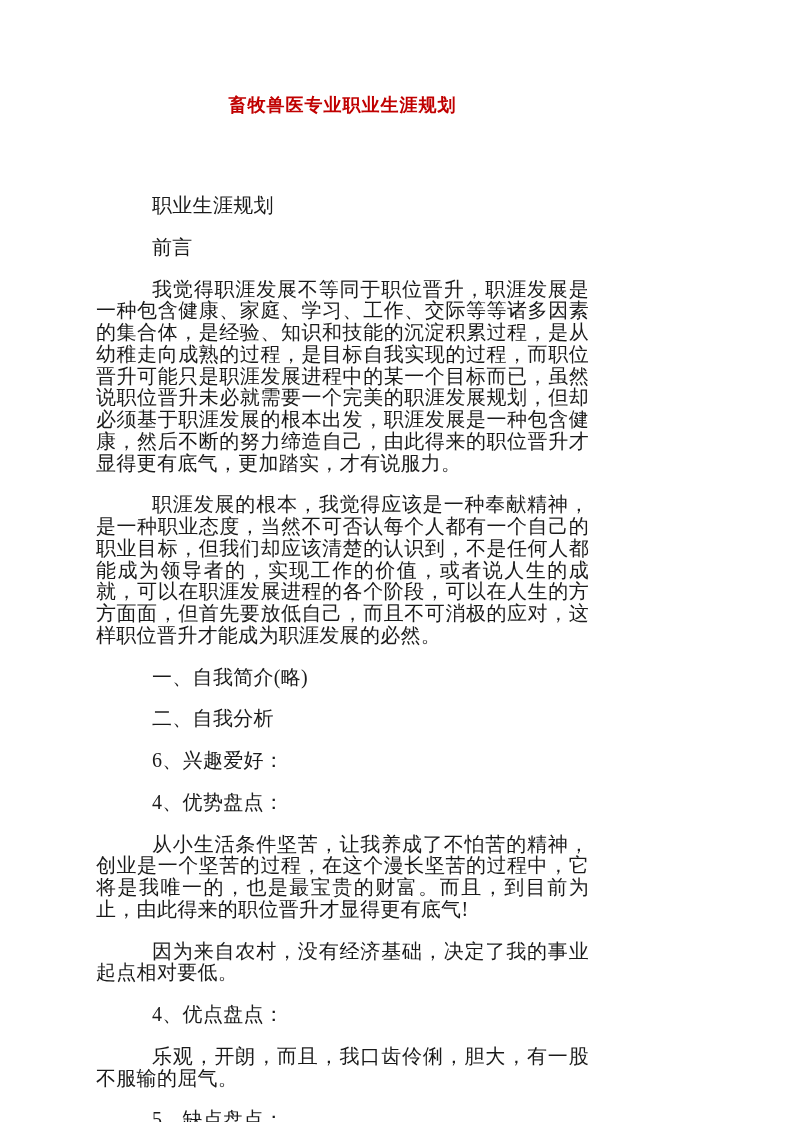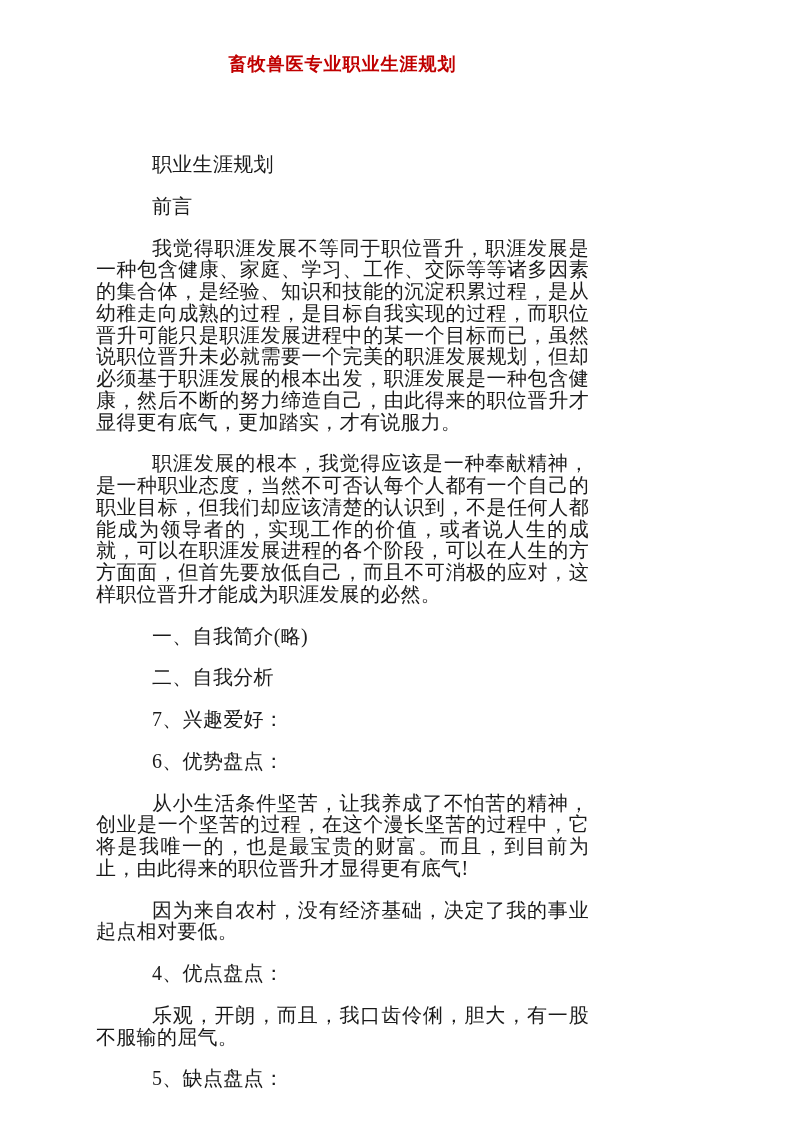--- a/index.html
+++ b/index.html
@@ -9,21 +9,21 @@
   }
   .doc-page {
     position: relative;
     width: 684px;
     height: 1122px;
     background: #ffffff;
     overflow: hidden;
     font-family: "Liberation Serif", "DejaVu Serif", serif;
     color: #1a1a1a;
     box-sizing: border-box;
-    padding: 52px 95px 0 96px;
+    padding: 93px 95px 0 96px;
   }
   .doc-title {
     text-align: center;
     font-size: 18px;
     line-height: 24px;
     font-weight: bold;
     color: #c00000;
     margin: 0 0 78px 0;
     letter-spacing: 1px;
   }
@@ -41,21 +41,21 @@
 
 <div class="doc-page">
   <h1 class="doc-title">畜牧兽医专业职业生涯规划</h1>
   <div class="doc-body">
     <p>职业生涯规划</p>
     <p>前言</p>
     <p>我觉得职涯发展不等同于职位晋升，职涯发展是一种包含健康、家庭、学习、工作、交际等等诸多因素的集合体，是经验、知识和技能的沉淀积累过程，是从幼稚走向成熟的过程，是目标自我实现的过程，而职位晋升可能只是职涯发展进程中的某一个目标而已，虽然说职位晋升未必就需要一个完美的职涯发展规划，但却必须基于职涯发展的根本出发，职涯发展是一种包含健康，然后不断的努力缔造自己，由此得来的职位晋升才显得更有底气，更加踏实，才有说服力。</p>
     <p>职涯发展的根本，我觉得应该是一种奉献精神，是一种职业态度，当然不可否认每个人都有一个自己的职业目标，但我们却应该清楚的认识到，不是任何人都能成为领导者的，实现工作的价值，或者说人生的成就，可以在职涯发展进程的各个阶段，可以在人生的方方面面，但首先要放低自己，而且不可消极的应对，这样职位晋升才能成为职涯发展的必然。</p>
     <p>一、自我简介(略)</p>
     <p>二、自我分析</p>
-    <p>7、兴趣爱好：</p>
-    <p>6、优势盘点：</p>
+    <p>6、兴趣爱好：</p>
+    <p>4、优势盘点：</p>
     <p>从小生活条件坚苦，让我养成了不怕苦的精神，创业是一个坚苦的过程，在这个漫长坚苦的过程中，它将是我唯一的，也是最宝贵的财富。而且，到目前为止，由此得来的职位晋升才显得更有底气!</p>
     <p>因为来自农村，没有经济基础，决定了我的事业起点相对要低。</p>
     <p>4、优点盘点：</p>
     <p>乐观，开朗，而且，我口齿伶俐，胆大，有一股不服输的屈气。</p>
     <p>5、缺点盘点：</p>
   </div>
 </div>
 
 </body></html>

